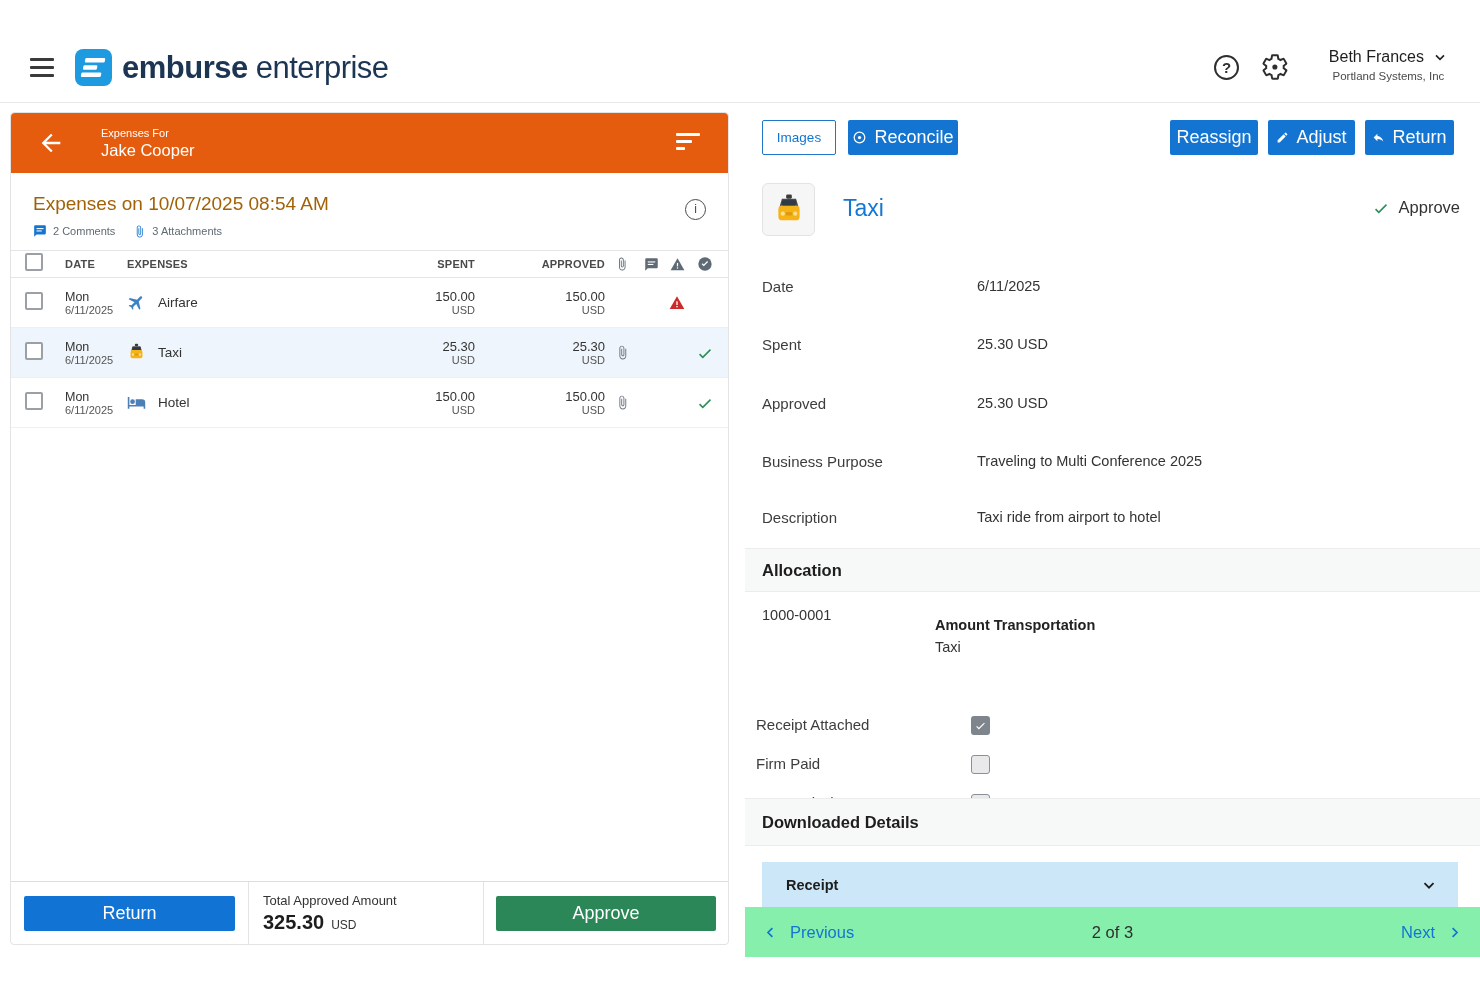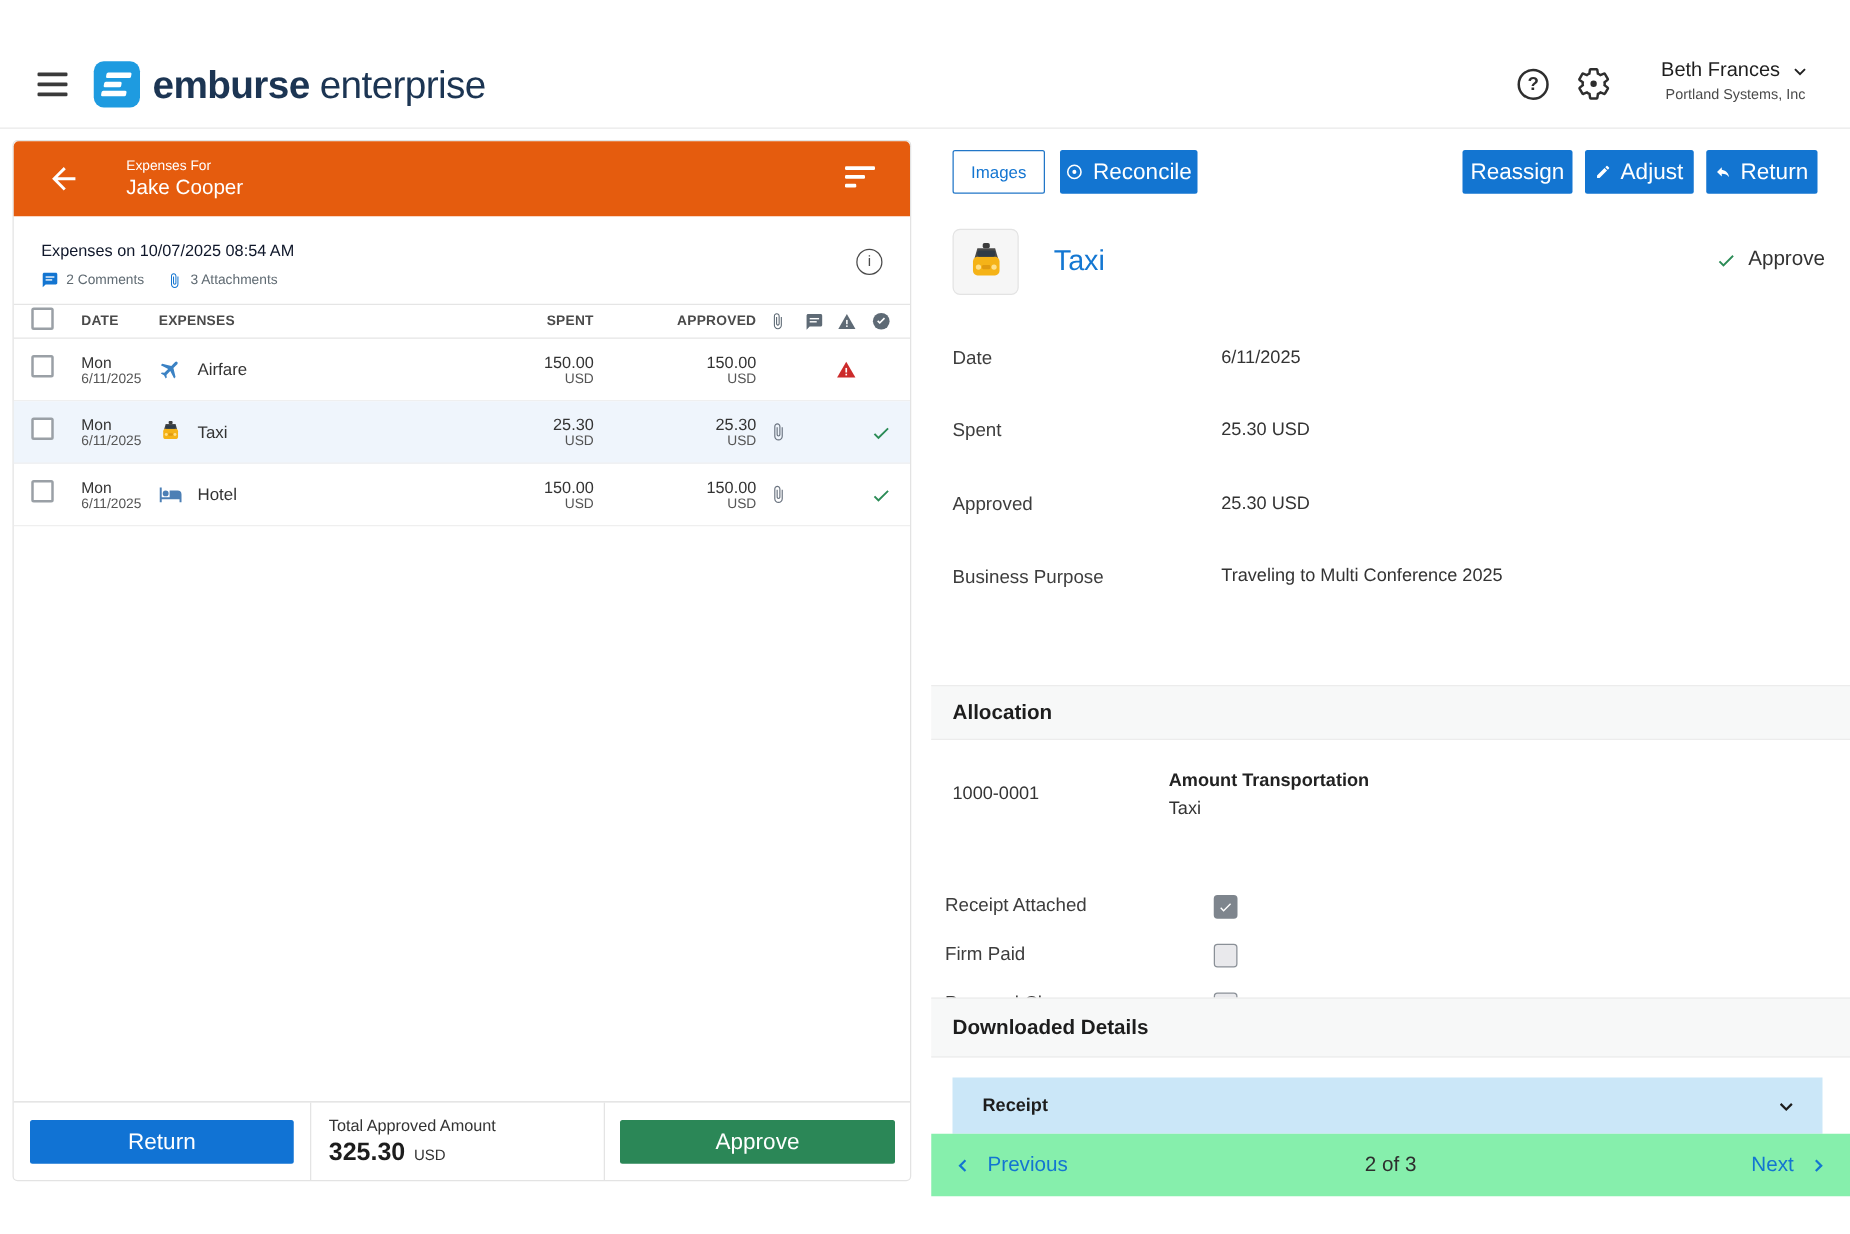--- a/index.html
+++ b/index.html
@@ -26,21 +26,21 @@
   .lp-header { height:60px; background:#E55C0E; border-radius:4px 4px 0 0; display:flex; align-items:center; position:relative; flex:0 0 auto; }
   .back-arrow { position:absolute; left:26px; top:16px; width:28px; height:28px; cursor:pointer; }
   .lp-titles { margin-left:90px; color:#fff; }
   .lp-subtitle { font-size:11px; }
   .lp-title { font-size:16.5px; margin-top:2px; }
   .sort-icon { position:absolute; right:26px; top:20px; width:26px; height:20px; cursor:pointer; }
   .sort-icon i { display:block; background:#fff; height:3px; border-radius:1px; margin-bottom:4px; }
   .sort-icon i:nth-child(1){width:24px;} .sort-icon i:nth-child(2){width:16px;} .sort-icon i:nth-child(3){width:9px;}
 
   .lp-report { position:relative; padding:20px 20px 12px 22px; flex:0 0 auto; }
-  .lp-report h1 { font-size:13px; font-weight:400; color:#0f172a; }
+  .lp-report h1 { font-size:19px; font-weight:400; color:#a16207; }
   .lp-meta { display:flex; align-items:center; gap:18px; margin-top:9px; }
   .lp-meta .meta-item { display:flex; align-items:center; gap:6px; font-size:11px; color:#5f6a72; }
   .info-icon { position:absolute; right:22px; top:26px; width:21px; height:21px; border:1.6px solid #4a4a4a; border-radius:50%; color:#4a4a4a; font-size:12px; text-align:center; line-height:18px; font-style:normal; cursor:pointer; }
 
   .etable { flex:0 0 auto; }
   .t-row { display:grid; grid-template-columns:40px 62px 1fr 110px 130px 34px 25px 26px 30px; align-items:center; padding:0 8px 0 14px; }
   .t-head { height:28px; border-top:1px solid #e5e5e5; border-bottom:1px solid #e5e5e5; }
   .t-head .col-label { font-size:11px; font-weight:700; color:#4a4a4a; letter-spacing:0.2px; }
   .t-head .num { text-align:right; }
   .icon-col { display:flex; justify-content:center; align-items:center; }
@@ -404,26 +404,30 @@
       <div class="fvalue">25.30 USD</div>
     </div>
     <div class="frow" style="top:283px">
       <div class="flabel">Approved</div>
       <div class="fvalue">25.30 USD</div>
     </div>
     <div class="frow" style="top:341px">
       <div class="flabel">Business Purpose</div>
       <div class="fvalue">Traveling to Multi Conference 2025</div>
     </div>
+    <div class="frow" style="top:397px">
+      <div class="flabel">Description</div>
+      <div class="fvalue">Taxi ride from airport to hotel</div>
+    </div>
 
     <div class="section-band" style="top:436px">
       <span class="sb-title">Allocation</span>
     </div>
 
-    <div class="alloc-code" style="top:515px">1000-0001</div>
+    <div class="alloc-code" style="top:495px">1000-0001</div>
     <div class="alloc-cat" style="top:505px">
       <div class="c1">Amount Transportation</div>
       <div class="c2">Taxi</div>
     </div>
 
     <div class="chkrow" style="top:572px">
       <div class="flabel">Receipt Attached</div>
       <span class="cb2 checked">
         <svg width="13" height="13" viewBox="0 0 24 24">
             <path d="M9 16.2l-3.5-3.5L4 14.2 9 19.2 20 8.2l-1.4-1.4z" fill="#fff"></path>

